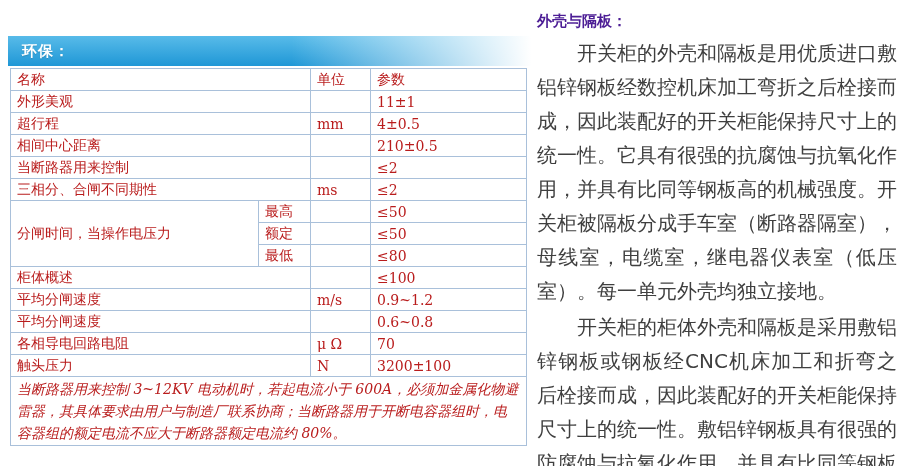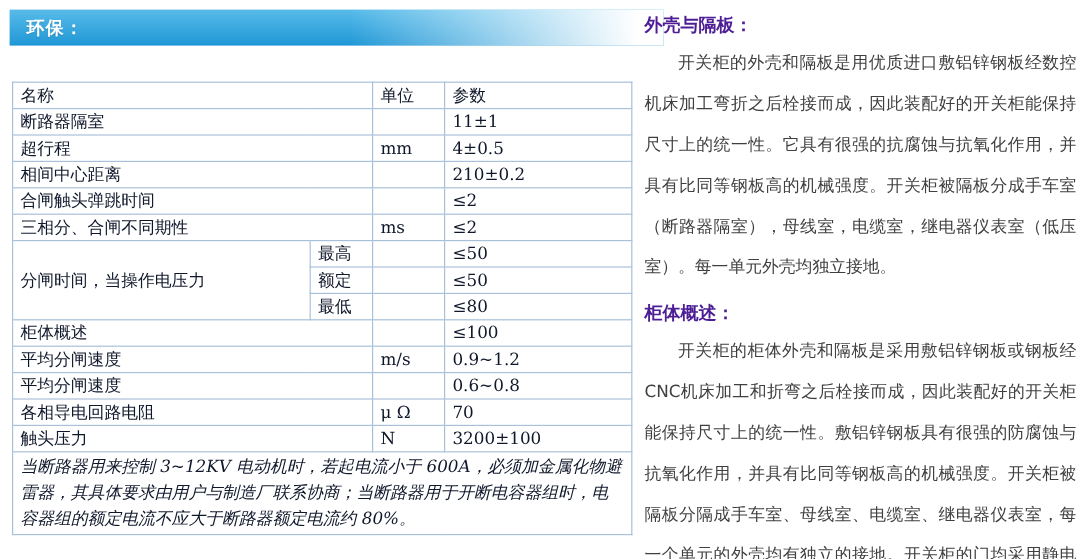--- a/index.html
+++ b/index.html
@@ -5,59 +5,59 @@
   html, body { margin: 0; padding: 0; }
   body {
     width: 900px; height: 466px;
     background: #ffffff;
     font-family: "DejaVu Sans", sans-serif;
     overflow: hidden;
     position: relative;
   }
   
   .banner {
-    position: absolute; left: 8px; top: 8px;
+    position: absolute; left: 8px; top: 36px;
     width: 545px; height: 30px;
     background-image:
       linear-gradient(90deg, rgba(255,255,255,0) 52%, #ffffff 96%),
       linear-gradient(180deg, #58bbe9 0%, #1f97d6 100%);
     display: flex; align-items: center;
     padding-left: 14px; box-sizing: border-box;
   }
   .banner-title {
     color: #ffffff; font-weight: bold; font-size: 15px; letter-spacing: 1px;
     text-shadow: 0 1px 1px rgba(0,0,0,0.15);
   }
   
   .spec-table {
     position: absolute; left: 10px; top: 68px;
     width: 516px; border-collapse: collapse; table-layout: fixed;
     font-family: "DejaVu Serif", "Liberation Serif", serif;
-    font-size: 14px; color: #0f172a;
+    font-size: 14px; color: #b91c1c;
   }
   .spec-table th, .spec-table td {
     border: 1px solid #a9c0da;
     padding: 0 6px; height: 21px;
     font-weight: normal; text-align: left; vertical-align: middle;
     white-space: nowrap; overflow: hidden;
   }
   .spec-table tr.note-row td {
     white-space: normal; line-height: 22px; padding: 1px 6px; height: auto; font-style: italic;
   }
   
   .info-panel {
     position: absolute; left: 537px; top: 8px; width: 360px;
   }
   .sec-heading {
     font-size: 15px; font-weight: bold; color: #4c1d95;
     line-height: 26px; margin-top: 8px;
   }
   .sec-heading:first-child { margin-top: 0; }
   .sec-para {
-    font-size: 14px; color: #3f3f3f;
+    font-size: 20px; color: #3f3f3f;
     line-height: 34px; text-align: justify; text-indent: 2em;
     margin: 2px 0 0 0;
   }
 </style>
 </head>
 <body>
 
 <div class="banner">
   <span class="banner-title">环保：</span>
 </div>
@@ -69,36 +69,36 @@
     <col style="width:60px">
     <col style="width:156px">
   </colgroup>
   <tbody>
       <tr>
         <th colspan="2">名称</th>
         <th>单位</th>
         <th>参数</th>
       </tr>
       <tr>
-        <td colspan="2">断路器隔室</td>
+        <td colspan="2">外形美观</td>
         <td></td>
         <td>11±1</td>
       </tr>
       <tr>
         <td colspan="2">超行程</td>
         <td>mm</td>
         <td>4±0.5</td>
       </tr>
       <tr>
         <td colspan="2">相间中心距离</td>
         <td></td>
-        <td>210±0.2</td>
+        <td>210±0.5</td>
       </tr>
       <tr>
-        <td colspan="2">合闸触头弹跳时间</td>
+        <td colspan="2">当断路器用来控制</td>
         <td></td>
         <td>≤2</td>
       </tr>
       <tr>
         <td colspan="2">三相分、合闸不同期性</td>
         <td>ms</td>
         <td>≤2</td>
       </tr>
       <tr>
         <td rowspan="3">分闸时间，当操作电压力</td>
@@ -143,15 +143,14 @@
       </tr>
       <tr class="note-row">
         <td colspan="4">当断路器用来控制 3~12KV 电动机时，若起电流小于 600A，必须加金属化物避雷器，其具体要求由用户与制造厂联系协商；当断路器用于开断电容器组时，电容器组的额定电流不应大于断路器额定电流约 80%。</td>
       </tr>
     </tbody>
 </table>
 
 <div class="info-panel">
     <div class="sec-heading">外壳与隔板：</div>
     <p class="sec-para">开关柜的外壳和隔板是用优质进口敷铝锌钢板经数控机床加工弯折之后栓接而成，因此装配好的开关柜能保持尺寸上的统一性。它具有很强的抗腐蚀与抗氧化作用，并具有比同等钢板高的机械强度。开关柜被隔板分成手车室（断路器隔室），母线室，电缆室，继电器仪表室（低压室）。每一单元外壳均独立接地。</p>
-    <div class="sec-heading">柜体概述：</div>
     <p class="sec-para">开关柜的柜体外壳和隔板是采用敷铝锌钢板或钢板经CNC机床加工和折弯之后栓接而成，因此装配好的开关柜能保持尺寸上的统一性。敷铝锌钢板具有很强的防腐蚀与抗氧化作用，并具有比同等钢板高的机械强度。开关柜被隔板分隔成手车室、母线室、电缆室、继电器仪表室，每一个单元的外壳均有独立的接地。开关柜的门均采用静电喷塑使用其表面具有抗撞击、耐腐蚀、外形美观（颜色可由用户自定）等优点。</p>
   </div>
 
 </body></html>

